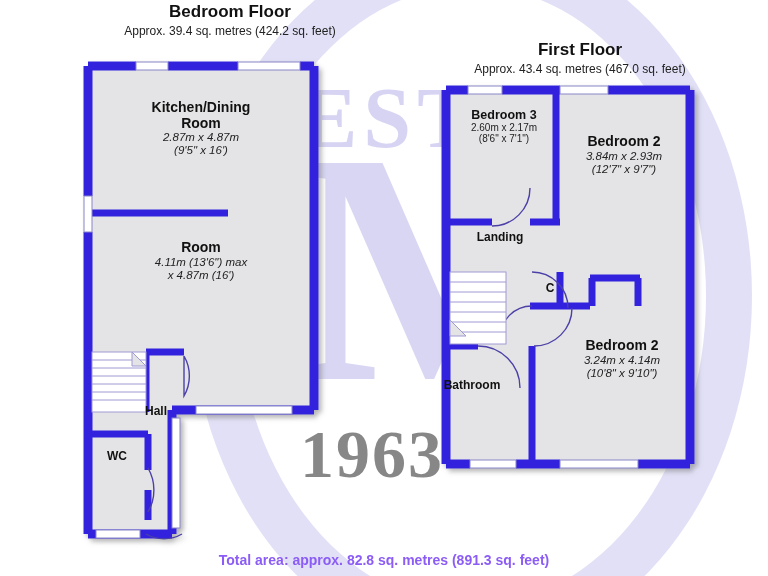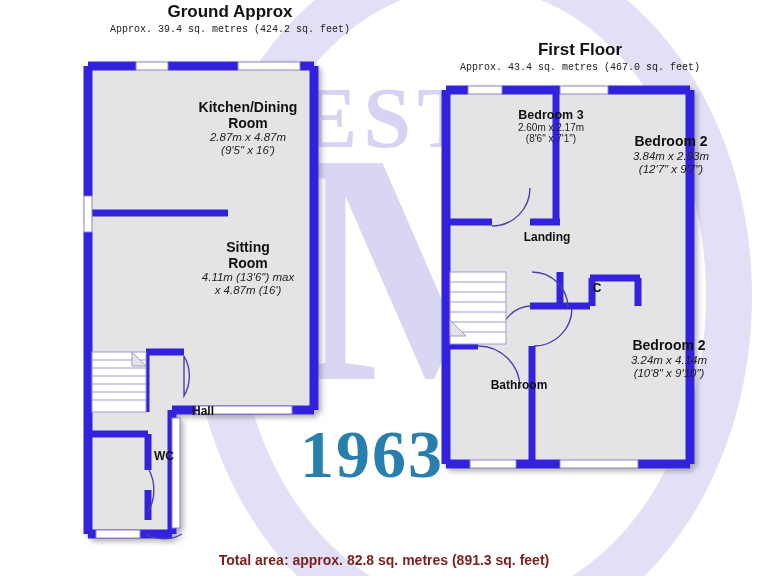--- a/index.html
+++ b/index.html
@@ -61,72 +61,70 @@
     opacity: .8;
   }
   .wm-year {
     position: absolute;
     left: 300px;
     top: 415px;
     font-family: "Liberation Serif", serif;
     font-weight: bold;
     font-size: 68px;
     letter-spacing: 2px;
-    color: #0369a1;
+    color: #737373;
     opacity: .85;
   }
   
   .plan-title {
     position: absolute;
     text-align: center;
     z-index: 5;
   }
   .plan-title .t-main {
     font-size: 17px;
     font-weight: bold;
     color: #111;
     white-space: nowrap;
   }
   .plan-title .t-sub {
-    font-size: 10px;
+    font-size: 12px;
     color: #222;
     margin-top: 2px;
     white-space: nowrap;
-    font-family: Liberation Mono, monospace;
   }
   #title-ground { left: 90px; top: 2px; width: 280px; }
   #title-first  { left: 445px; top: 40px; width: 270px; }
 
   .total-area {
     position: absolute;
     left: 0; right: 0;
     top: 552px;
     text-align: center;
     font-size: 14px;
     font-weight: bold;
-    color: #7f1d1d;
+    color: #8b5cf6;
     z-index: 5;
   }
 
   
   svg.plan {
     position: absolute;
     left: 0; top: 0;
     width: 768px;
     height: 576px;
     z-index: 2;
   }
   
   .room-label {
     position: absolute;
     z-index: 4;
     text-align: center;
     line-height: 1.12;
     white-space: nowrap;
-    margin-left: 47px;
   }
   .room-label .rl-name {
     font-weight: bold;
     color: #111;
   }
   .room-label .rl-dim {
     color: #222;
   }
   .sz-lg .rl-name { font-size: 14px; }
   .sz-lg .rl-dim  { font-size: 11.5px; font-style: italic; }
@@ -283,38 +281,37 @@
             <path d="M450 312 H 506"></path>
           <path d="M450 322 H 506"></path>
             <path d="M450 332 H 506"></path>
         </g>
         <path d="M450 320 L 466 336 L 450 336 Z" fill="#e4e4e6" stroke="#9e9ad2" stroke-width="1"></path>
       </g>
     </g>
   </svg>
 
   <div class="plan-title" id="title-ground">
-    <div class="t-main">Ground Approx</div>
+    <div class="t-main">Bedroom Floor</div>
     <div class="t-sub">Approx. 39.4 sq. metres (424.2 sq. feet)</div>
   </div>
 
   <div class="plan-title" id="title-first">
     <div class="t-main">First Floor</div>
     <div class="t-sub">Approx. 43.4 sq. metres (467.0 sq. feet)</div>
   </div>
 
   <div class="room-label sz-lg" style="left:110px; top:100px; width:182px;">
     <div class="rl-name">Kitchen/Dining</div>
     <div class="rl-name">Room</div>
     <div class="rl-dim">2.87m x 4.87m</div>
     <div class="rl-dim">(9'5" x 16')</div>
   </div>
 
   <div class="room-label sz-lg" style="left:118px; top:240px; width:166px;">
-    <div class="rl-name">Sitting</div>
     <div class="rl-name">Room</div>
     <div class="rl-dim">4.11m (13'6") max</div>
     <div class="rl-dim">x 4.87m (16')</div>
   </div>
 
   <div class="room-label sz-sm" style="left:124px; top:405px; width:64px;">
     <div class="rl-name">Hall</div>
   </div>
 
   <div class="room-label sz-sm" style="left:90px; top:450px; width:54px;">

